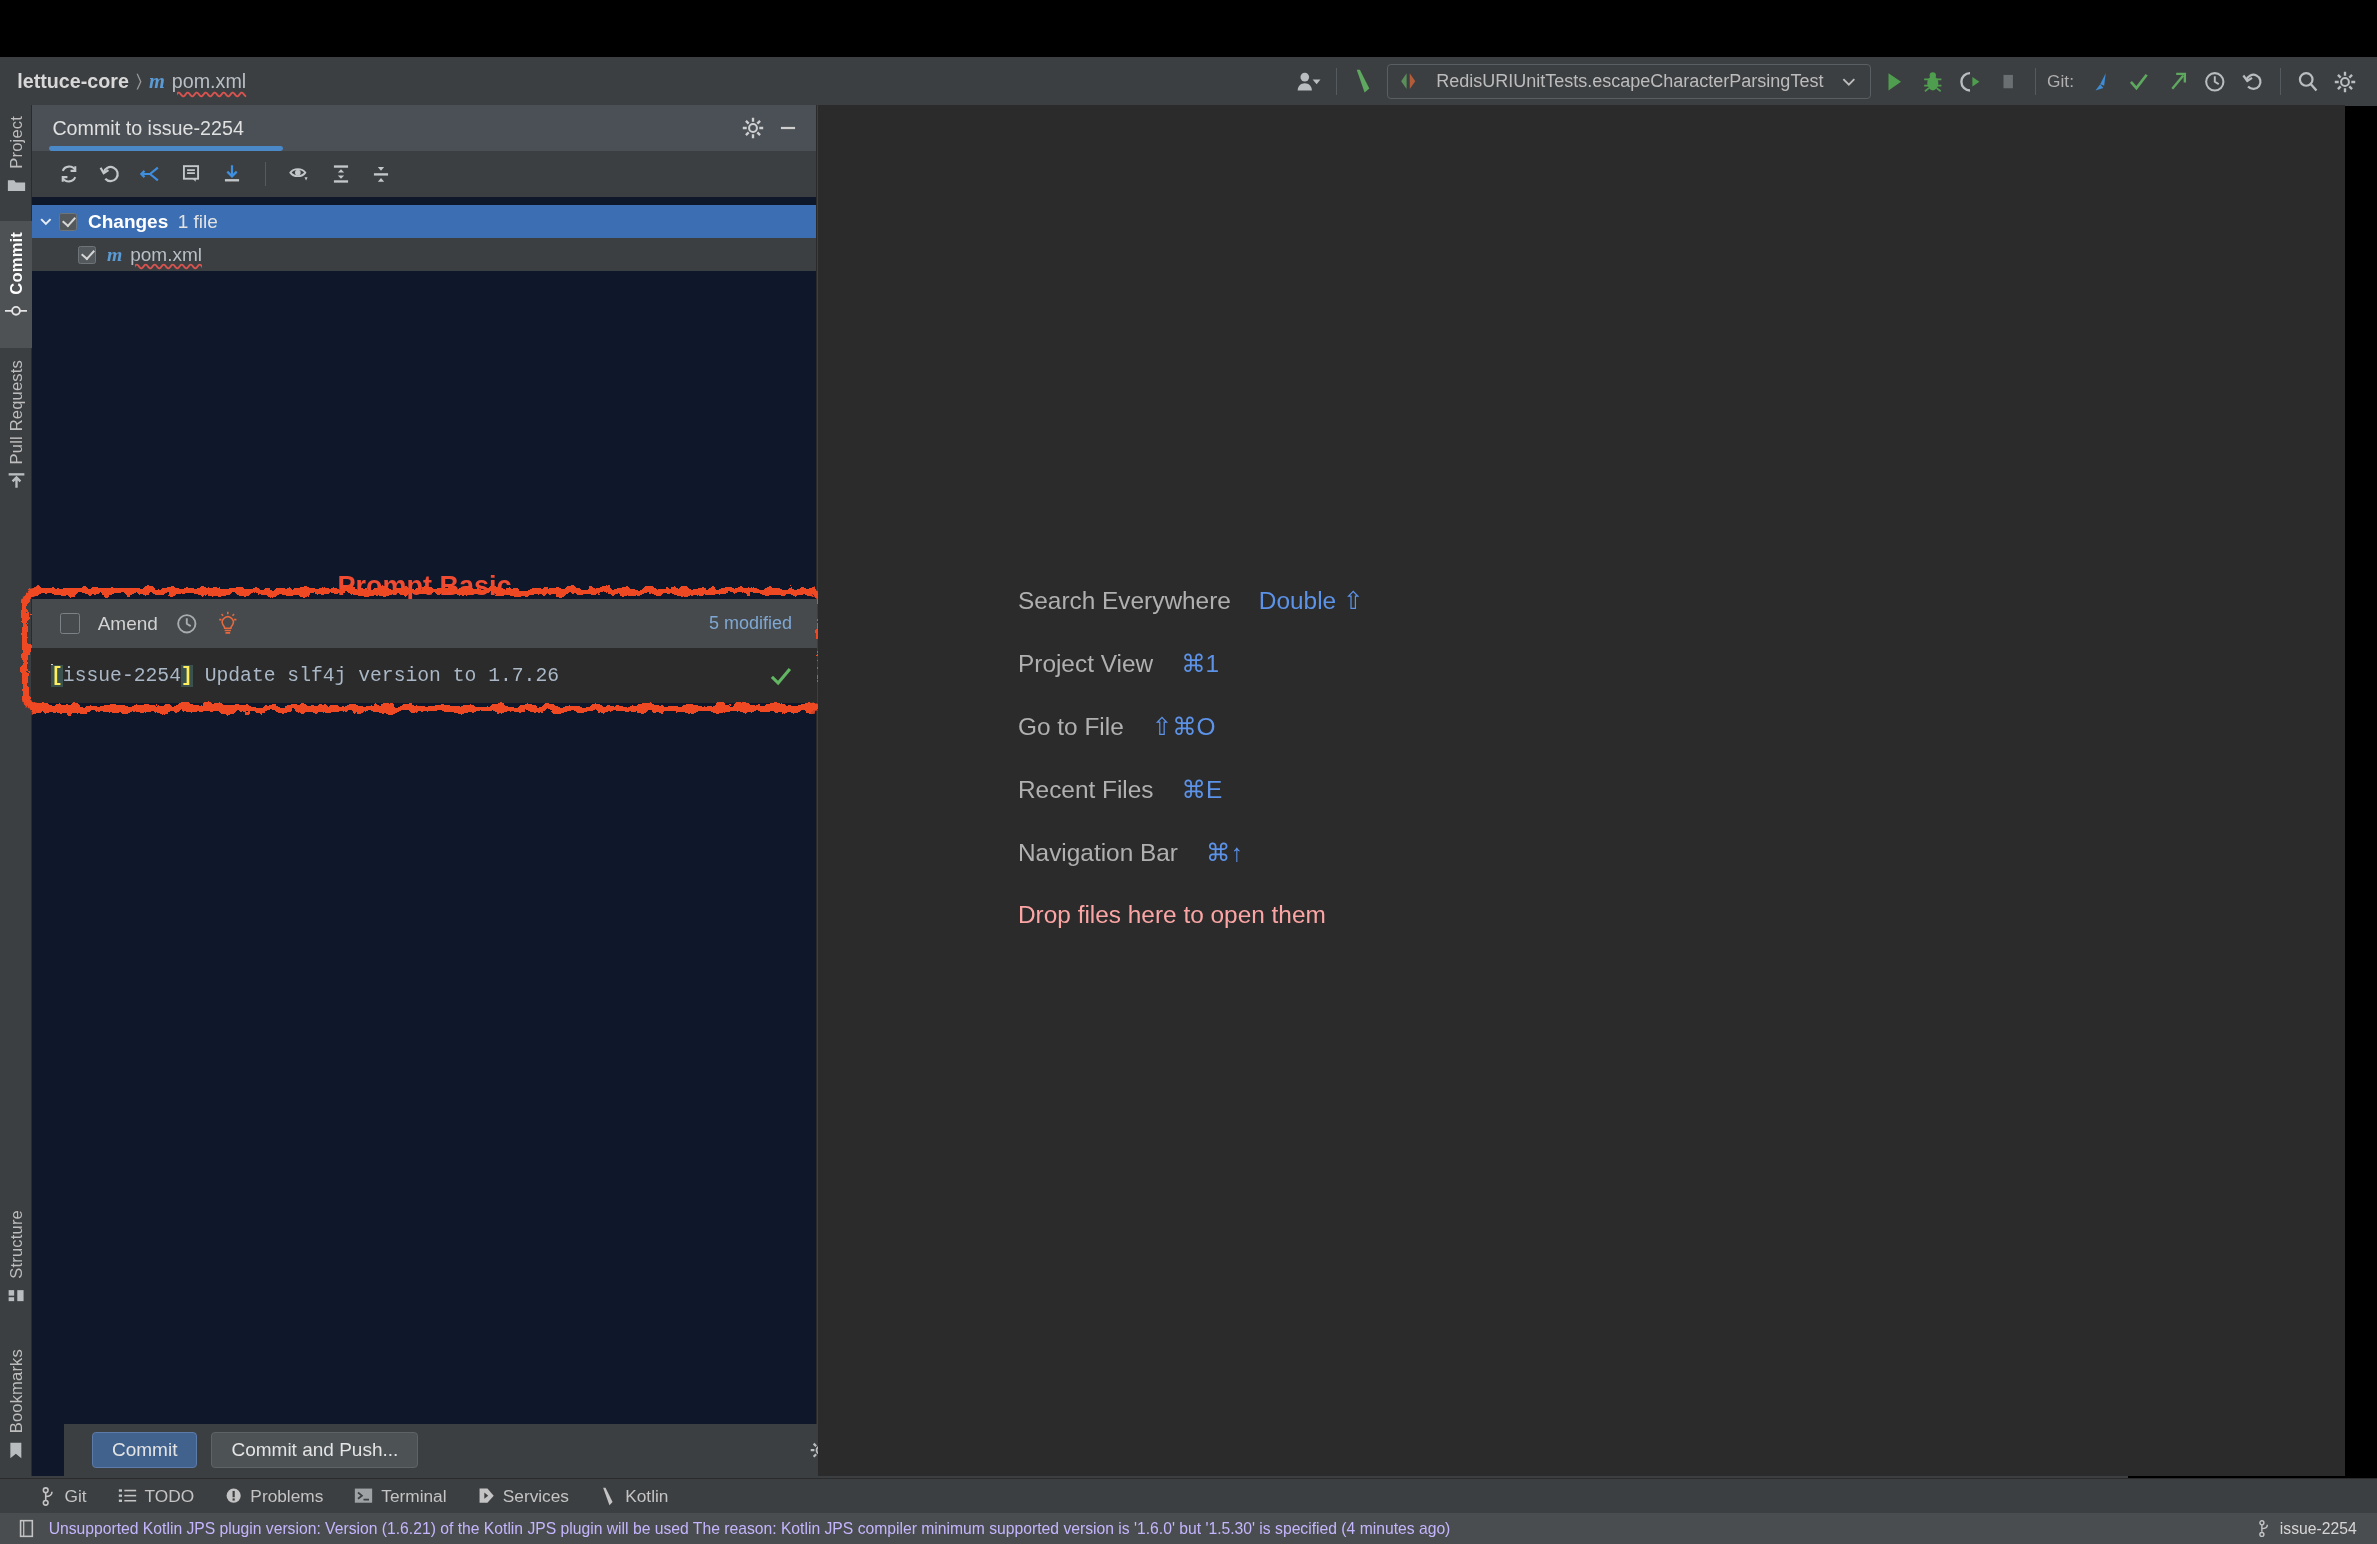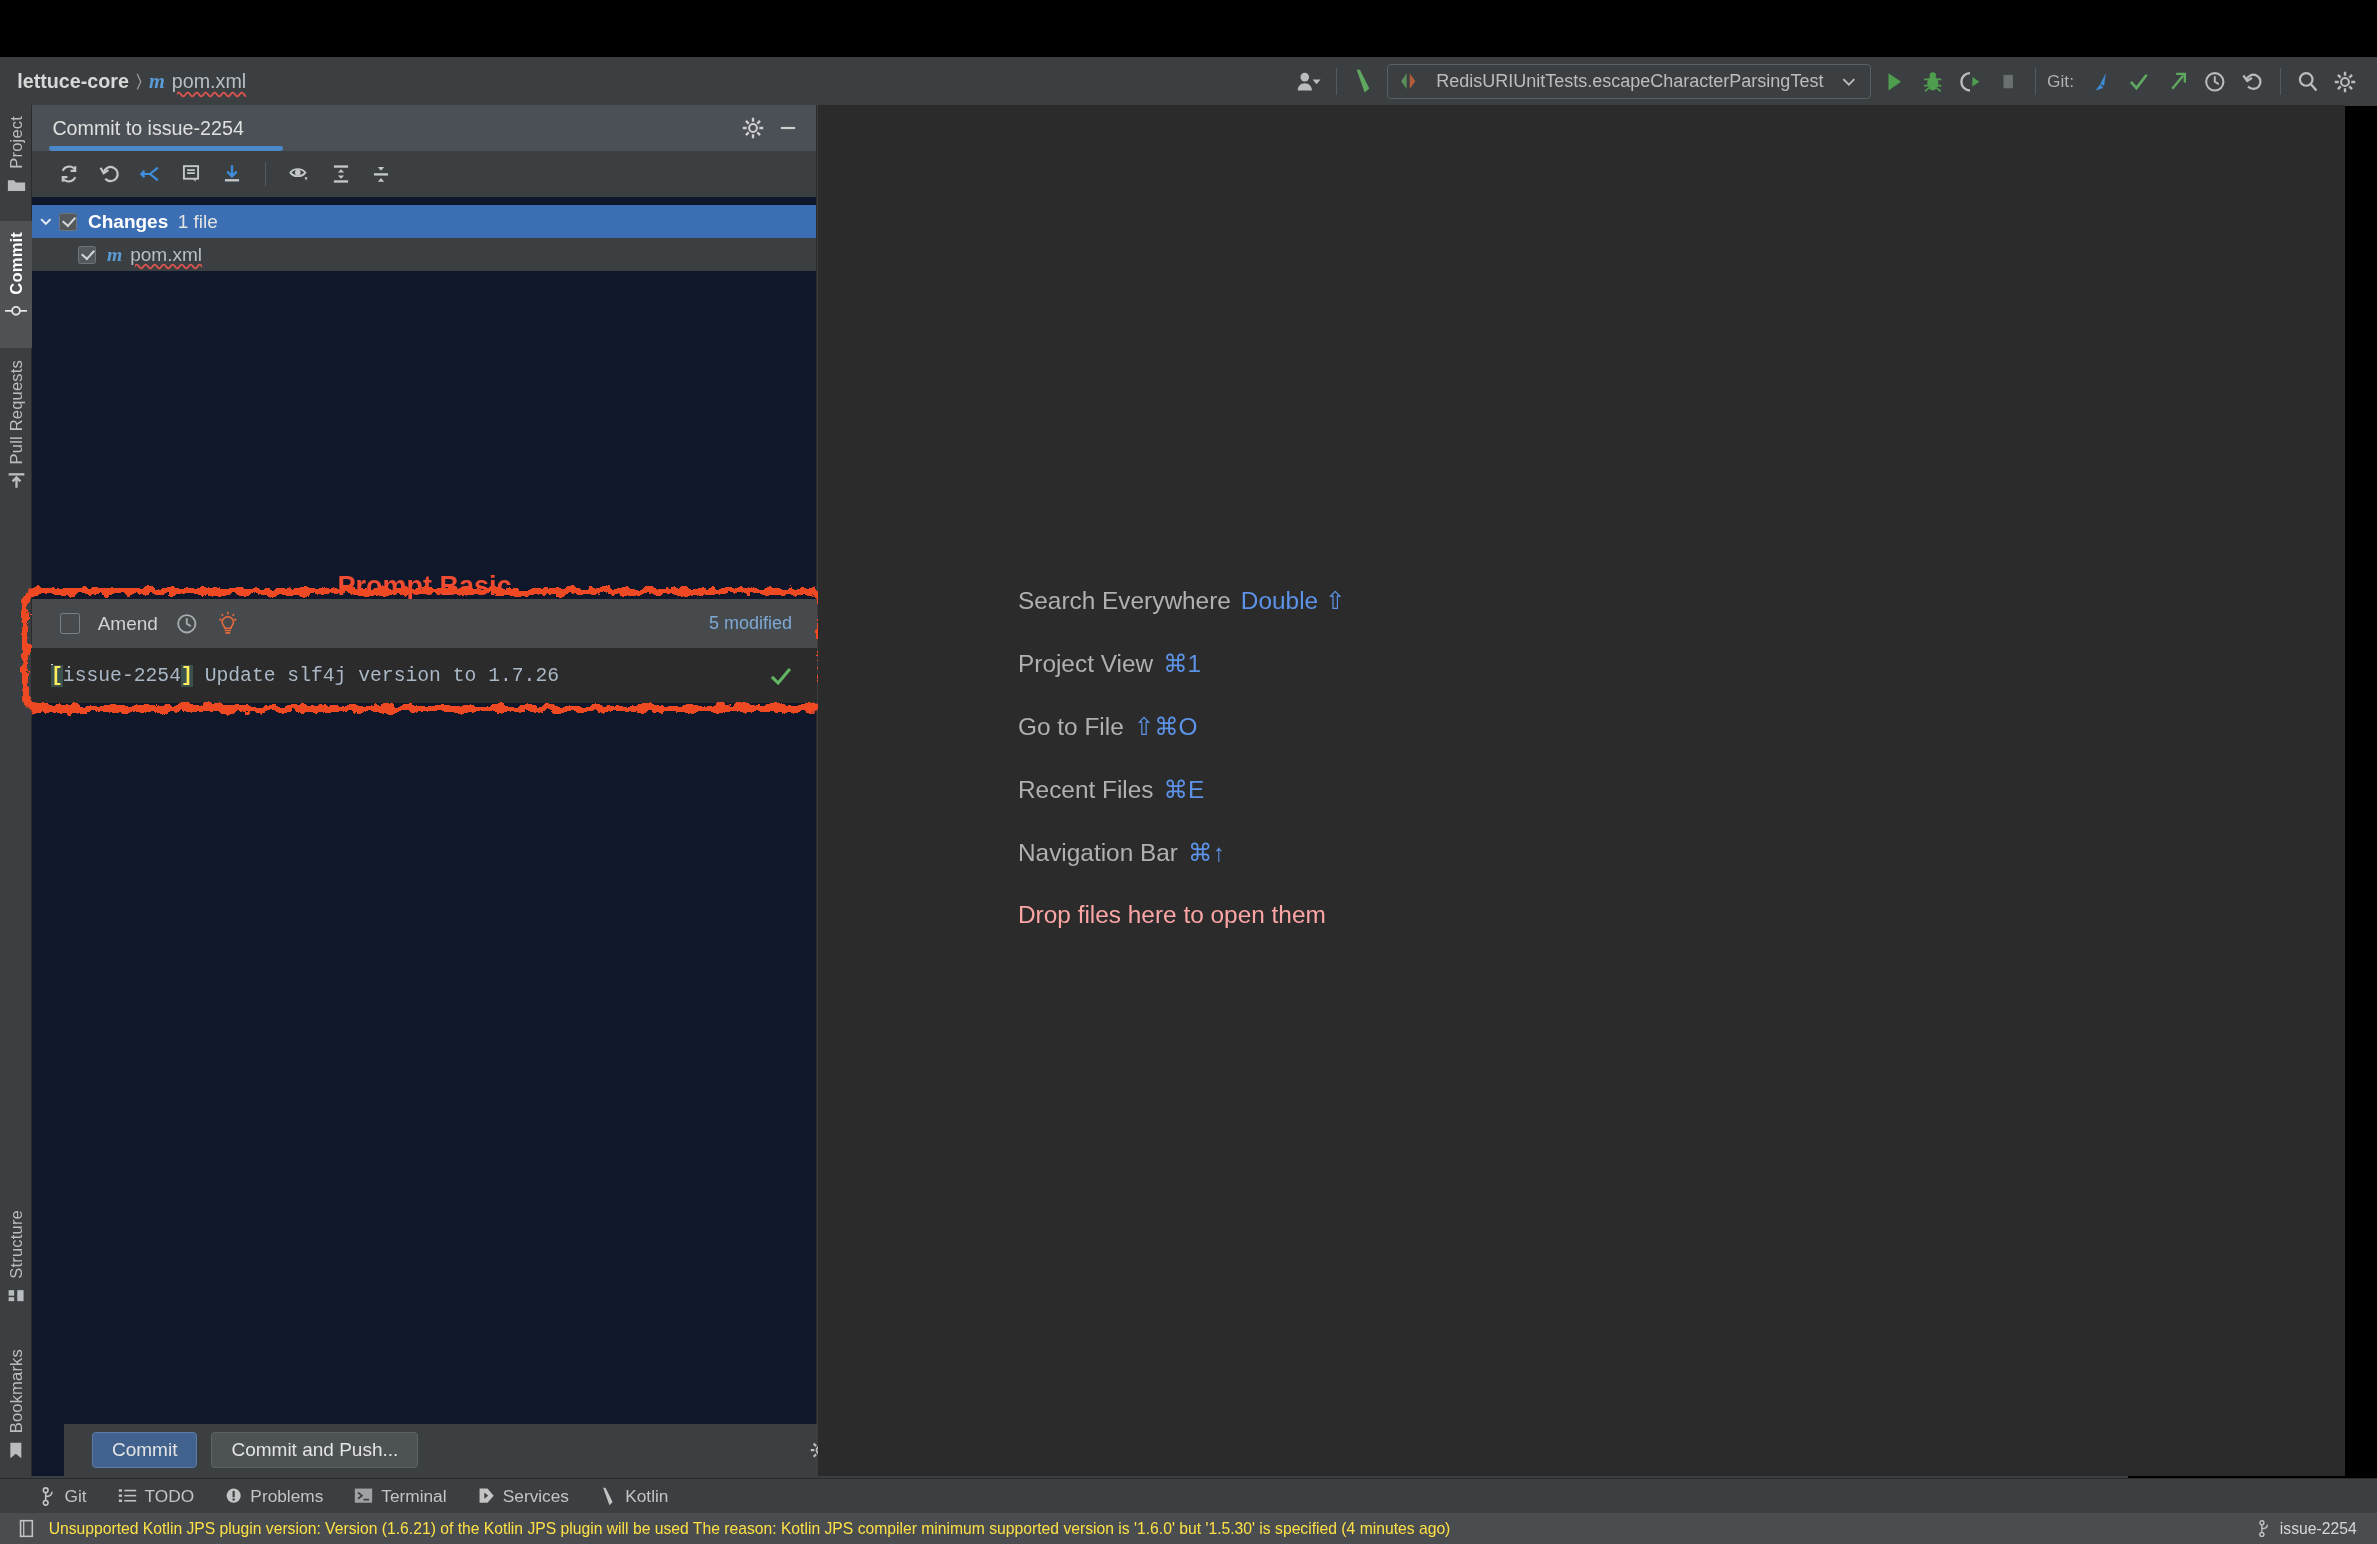--- a/index.html
+++ b/index.html
@@ -245,21 +245,21 @@
   
   .editorarea {
     position: absolute; left: 818px; top: 105px;
     width: 1527px; height: 1371px;
     background: #2b2b2b;
   }
   .shortcuts {
     position: absolute; left: 200px; top: 481px;
   }
   .sc-row {
-    display: flex; align-items: baseline; gap: 10px;
+    display: flex; align-items: baseline; gap: 28px;
     margin-bottom: 34px;
     font-size: 24.4px;
   }
   .sc-name { color: #b0b0b0; }
   .sc-key { color: #5c93e8; }
   .sc-plain { color: #fca5a5; font-size: 24.4px; }
 
   
   .bottombar {
     position: absolute; left: 0; bottom: 31px;
@@ -273,21 +273,21 @@
     display: flex; align-items: center; gap: 7.9px;
     color: #c4c4c4; font-size: 17.3px;
   }
   .statusbar {
     position: absolute; left: 0; bottom: 0;
     width: 2377px; height: 31px;
     background: #4a4d4f;
     display: flex; align-items: center;
   }
   .sb-msg {
-    color: #fde047; font-size: 15.7px; margin-left: 14px;
+    color: #c4b5fd; font-size: 15.7px; margin-left: 14px;
     white-space: nowrap;
   }
   .sb-branch {
     margin-left: auto; padding-right: 20.4px;
     display: flex; align-items: center; gap: 7.9px;
     color: #d6d6d6; font-size: 15.7px;
   }
 
   
   .redbox {

